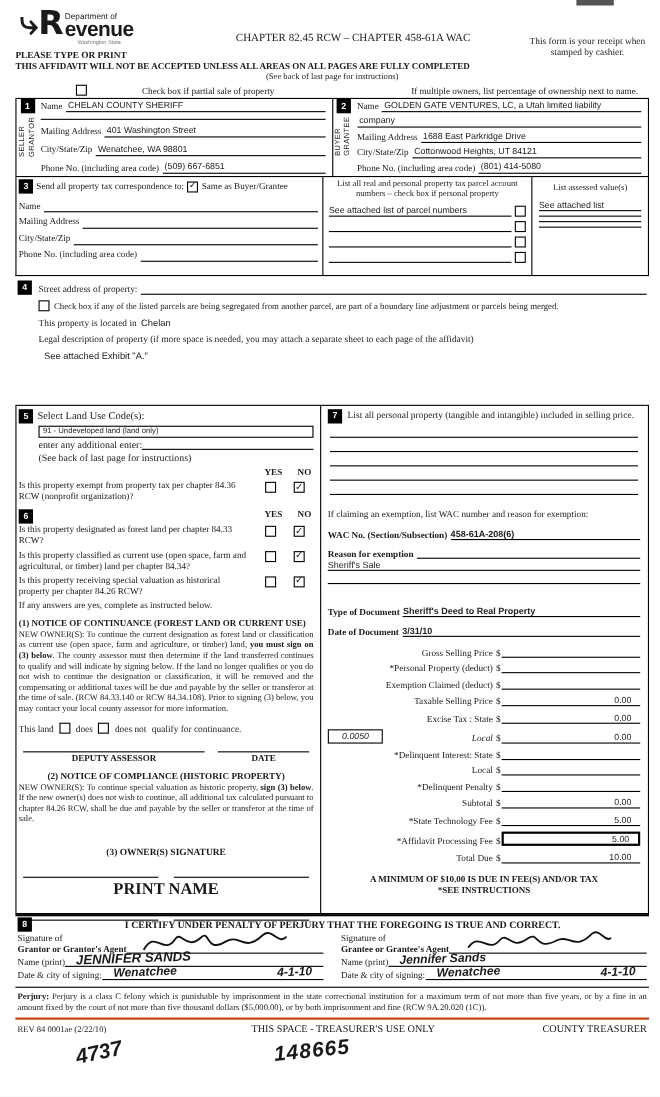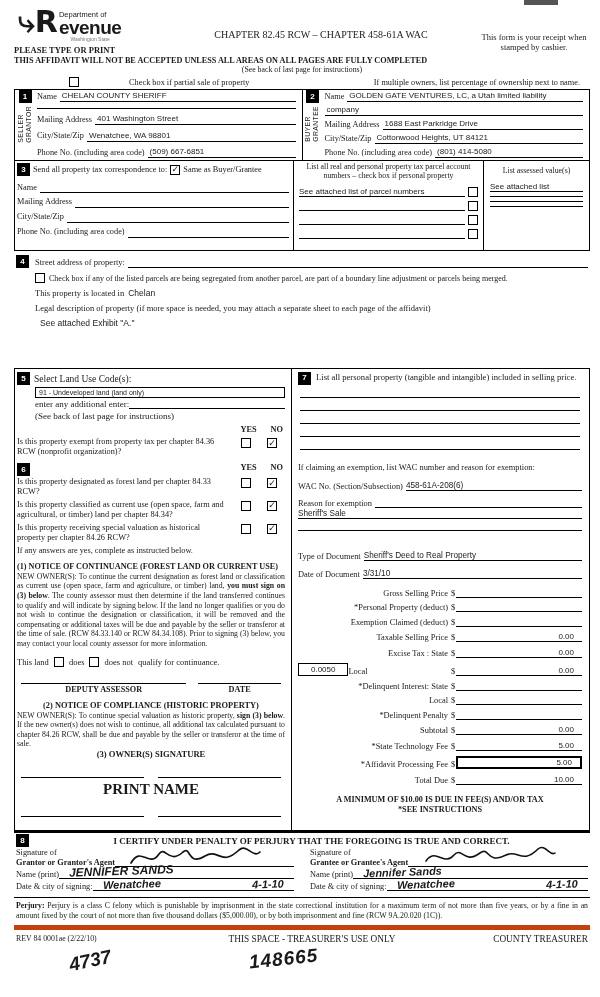--- a/index.html
+++ b/index.html
@@ -74,36 +74,36 @@
   .qrow .qt { flex:1; padding-right:4px; }
   .qrow .qc { width:26px; display:flex; justify-content:center; padding-top:1px; }
   .notice-t { text-align:left; font-weight:bold; font-size:8.2px; margin-top:6px; }
   .notice-b { font-size:7.75px; line-height:1.24; text-align:justify; margin-top:1px; }
   .landrow { display:flex; align-items:center; gap:5px; font-size:8.5px; margin-top:8px; }
   .deputy { display:flex; gap:12px; margin-top:16px; padding:0 4px; }
   .deputy .dcol { text-align:center; font-size:8.2px; font-weight:bold; }
   .deputy .d1 { flex:2; } .deputy .d2 { flex:1; }
   .deputy .ul { display:block; margin-bottom:1px; }
   .n2title { text-align:center; font-weight:bold; font-size:8.4px; margin-top:7px; }
-  .sig3 { text-align:center; font-weight:bold; font-size:8.6px; margin-top:0; }
+  .sig3 { text-align:center; font-weight:bold; font-size:8.6px; margin-top:20px; }
   .twolines { display:flex; gap:14px; margin-top:18px; padding:0 4px; }
   .twolines .ul { flex:1; }
   .printname { text-align:center; font-weight:bold; font-size:15px; margin-top:3px; }
 
   
   .s7head { display:flex; gap:5px; font-size:8.6px; line-height:1.35; }
   .s7lines { padding:0 2px; }
   .s7lines .ul { display:block; margin-top:12px; }
   .exnote { font-size:8.4px; margin-top:13px; }
-  .wacrow { display:flex; align-items:flex-end; font-size:8.4px; margin-top:9px; }
+  .wacrow { display:flex; align-items:flex-end; font-size:8.4px; margin-top:9px;font-weight:bold; }
   .wacrow .ul { flex:1; margin-left:3px; }
   .feeblock { margin-top:4px; }
   .feerow { display:flex; align-items:flex-end; margin-top:5.5px; }
   .feelbl { flex:0 0 150px; text-align:right; font-size:8.4px; white-space:nowrap; }
-  .feelbl2 { display:flex; justify-content:flex-start; align-items:flex-end; }
+  .feelbl2 { display:flex; justify-content:space-between; align-items:flex-end;font-style:italic; }
   .dollar { padding:0 1px 0 3px; font-size:8.4px; }
   .feeline { flex:1; border-bottom:1px solid #000; text-align:right; font-family:"Liberation Sans", sans-serif; font-size:8px; padding-right:8px; min-height:9px; }
   .feebox { flex:1; border:2px solid #000; text-align:right; font-family:"Liberation Sans", sans-serif; font-size:8px; padding:0 8px 0 0; }
   .ratebox { border:1px solid #000; padding:1px 12px; font-family:"Liberation Sans", sans-serif; font-size:8px; }
   .minnote { text-align:center; font-weight:bold; font-size:8.2px; margin-top:10px; line-height:1.3; }
 
   
   .sec8 { border-top:2px solid #000; border-bottom:1px solid #000; height:67px; padding:1px 2px; }
   .certline { display:flex; align-items:center; gap:6px; }
   .certline .cert { flex:1; text-align:center; font-weight:bold; font-size:9px; }
@@ -112,21 +112,21 @@
   .sigrow { display:flex; align-items:flex-end; font-size:8.3px; line-height:1.15; }
   .sigrow .slbl { white-space:nowrap; }
   .sigrow .ul { flex:1; position:relative; }
   .sigsvg { position:absolute; left:10px; bottom:-3px; }
   .srow { display:flex; align-items:flex-end; font-size:8.3px; margin-top:3px; }
   .srow .ul { flex:1; display:flex; justify-content:space-between; padding:0 10px; align-items:flex-end; }
   .hw-name { font-size:12px; transform:rotate(-2deg); margin-top:-6px; }
   .hw-sm { font-size:11px; transform:rotate(-2deg); margin-top:-4px; }
 
   
-  .perjury { border-bottom:5px solid #c2410c; font-size:7.8px; line-height:1.25; padding:3px 2px 4px 2px; text-align:justify; }
+  .perjury { border-bottom:2px solid #c2410c; font-size:7.8px; line-height:1.25; padding:3px 2px 4px 2px; text-align:justify; }
   .footer { display:flex; align-items:flex-start; padding:4px 2px; font-size:8.8px; }
   .footer .f1 { width:150px; font-size:7.8px; }
   .footer .f2 { flex:1; text-align:center; font-size:9.3px; }
   .footer .f3 { width:130px; text-align:right; font-size:9.3px; }
   .stamps { position:relative; height:40px; }
   .stamp1 { position:absolute; left:55px; top:2px; font-size:19px; transform:rotate(-12deg); }
   .stamp2 { position:absolute; left:235px; top:0; font-size:19px; transform:rotate(-6deg); letter-spacing:1px; }
 </style>
 </head>
 <body>

